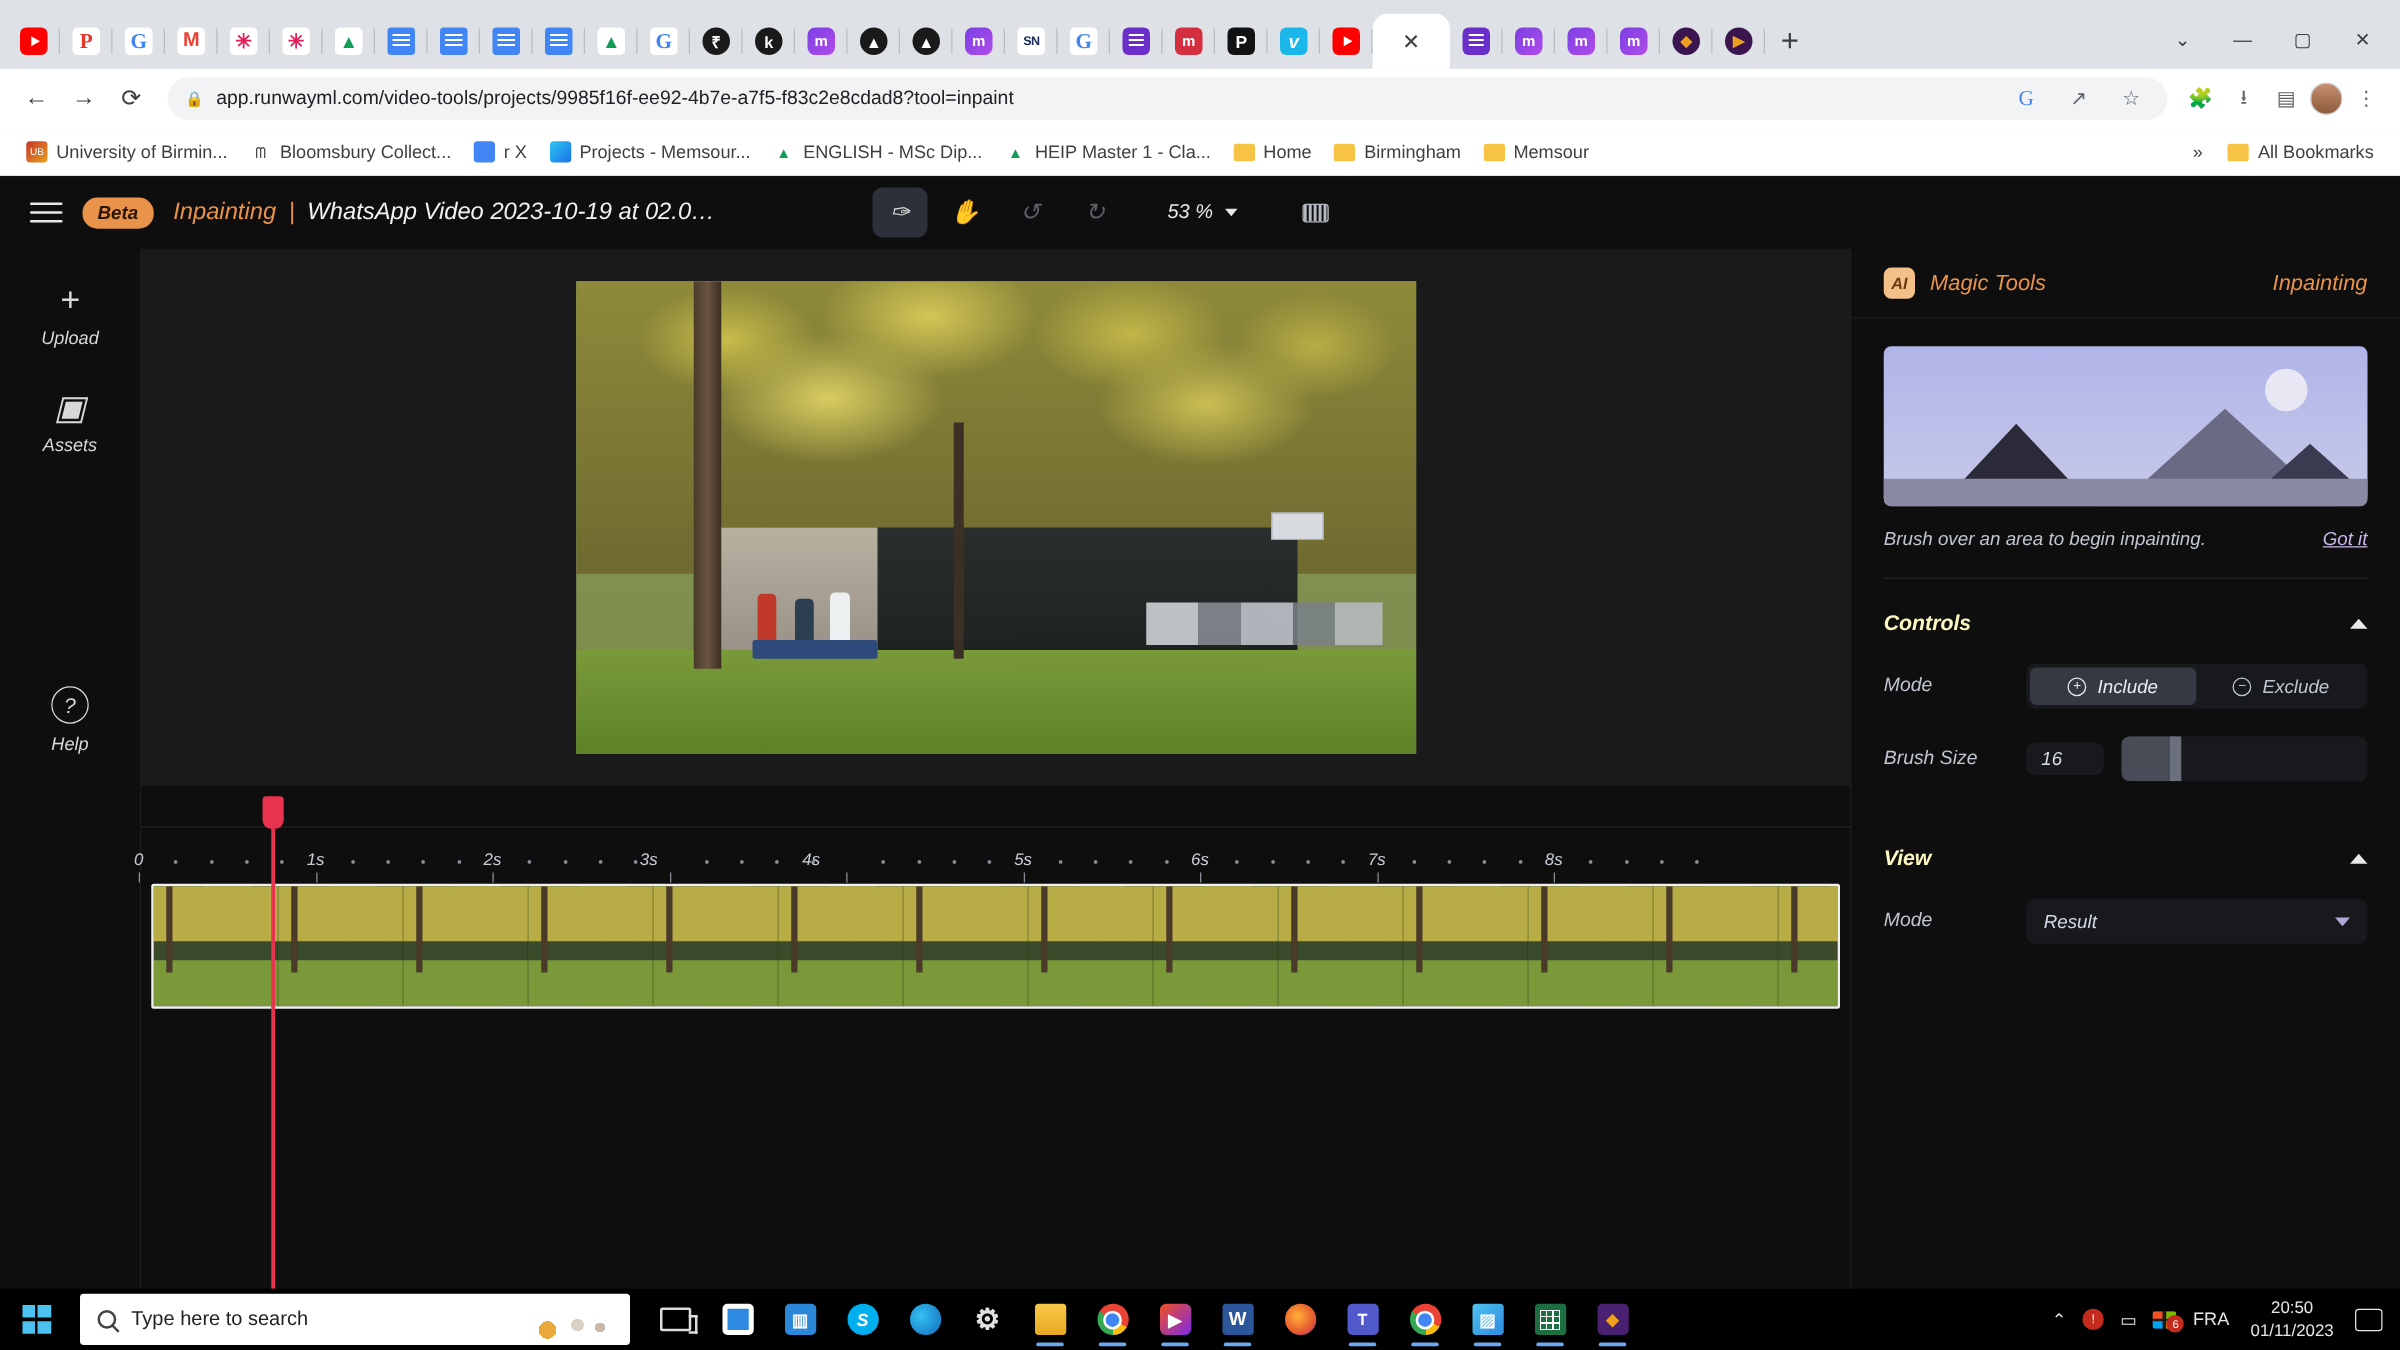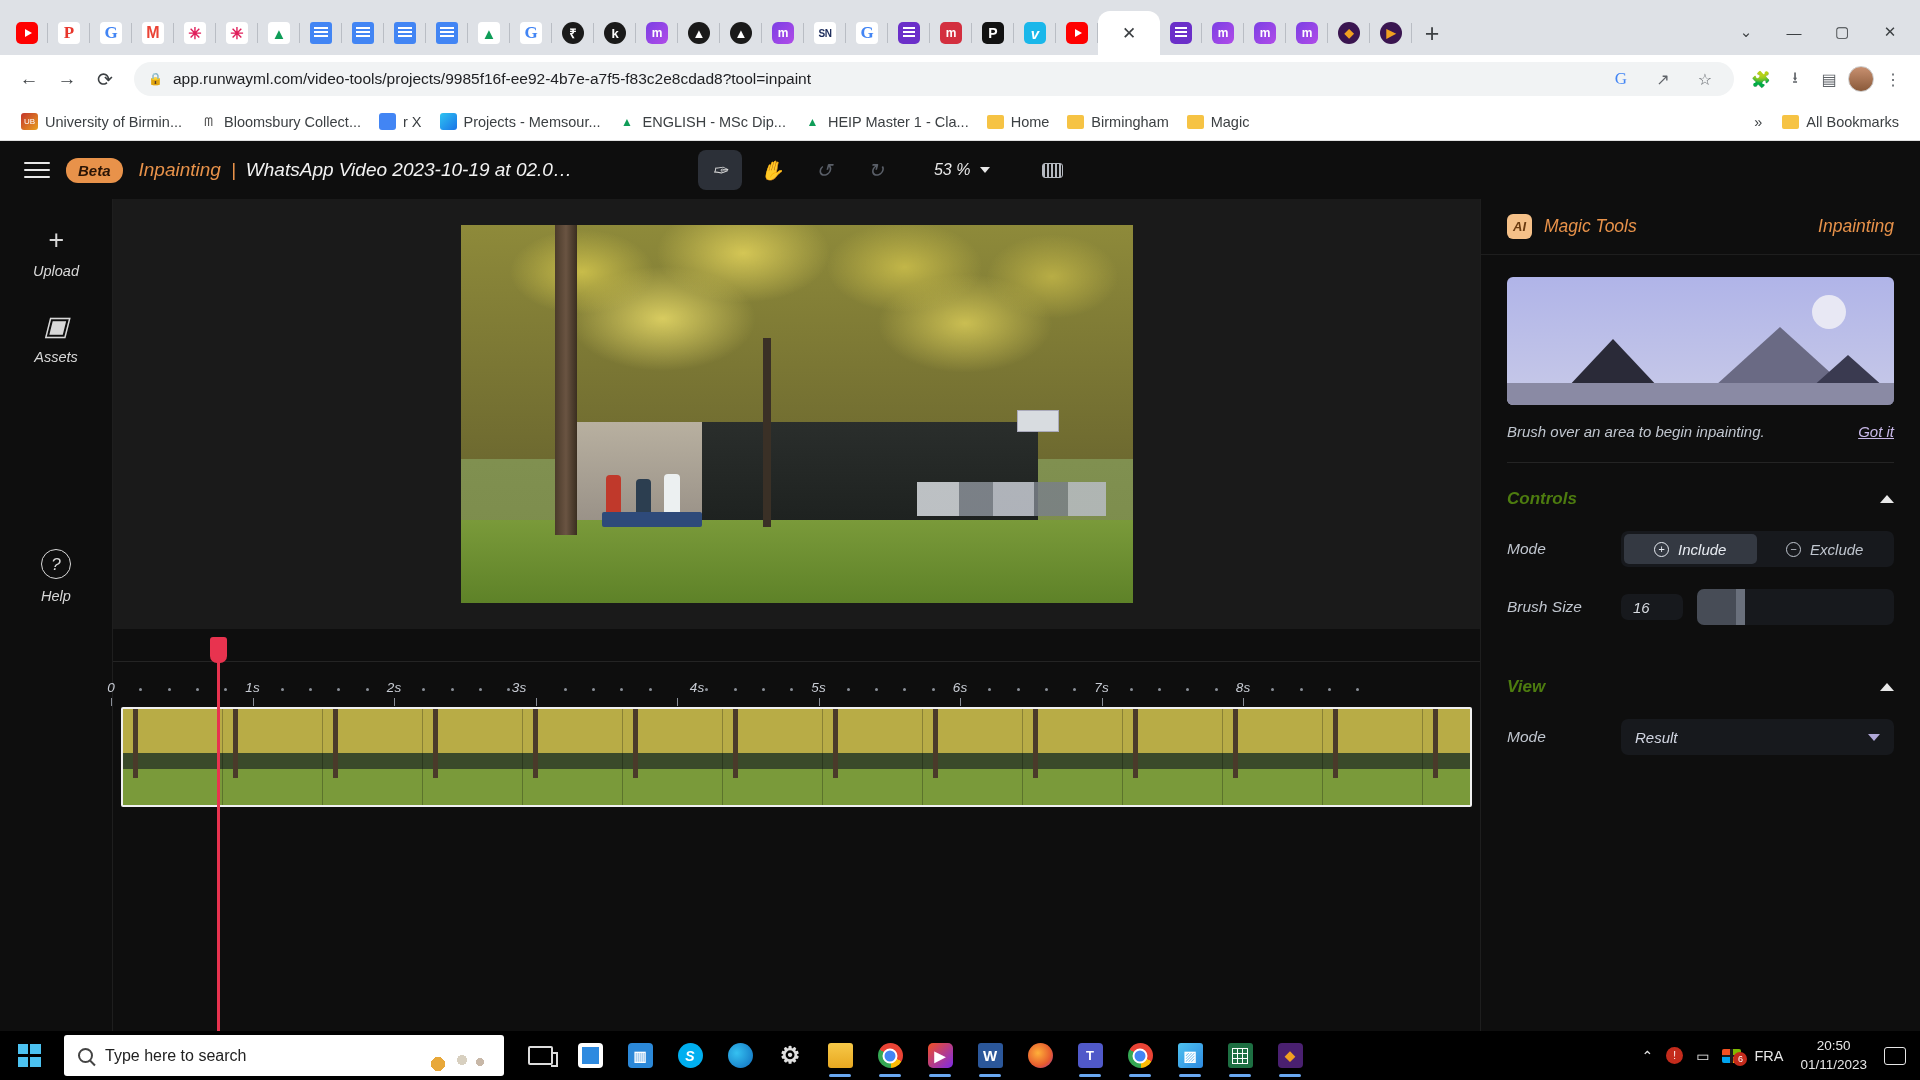--- a/index.html
+++ b/index.html
@@ -357,21 +357,21 @@
   .promo-cap {
     display: flex; align-items: center; padding: 18px 0 0;
     font-size: 15px; color: #c0c6cf;
   }
   .promo-link { margin-left: auto; color: #c8b8e8; text-decoration: underline; font-size: 15px; }
 
   .rp-divider { height: 1px; background: #242424; margin: 22px 26px 0; }
 
   .section-head {
     display: flex; align-items: center; padding: 26px 26px 0;
-    color: #4d7c0f; font-size: 17px; font-weight: bold;
+    color: #fef9c3; font-size: 17px; font-weight: bold;
   }
   .chev-up {
     margin-left: auto; width: 0; height: 0;
     border-left: 7px solid transparent; border-right: 7px solid transparent;
     border-bottom: 8px solid #e8e8e8;
   }
   .ctl-row {
     display: flex; align-items: center; padding: 0 26px; margin-top: 22px; gap: 14px;
   }
   .ctl-lb { width: 100px; flex: none; color: #c0c6cf; font-size: 15.5px; }
@@ -703,21 +703,21 @@
           <div class="bm">
             <span class="bm-folder"></span>
             <span>Home</span>
           </div>
           <div class="bm">
             <span class="bm-folder"></span>
             <span>Birmingham</span>
           </div>
           <div class="bm">
             <span class="bm-folder"></span>
-            <span>Magic</span>
+            <span>Memsour</span>
           </div>
         </div>
       <div class="bm-chev">
         <span class="bm">»</span>
         <span class="bm">
           <span class="bm-folder"></span>
           <span>All Bookmarks</span>
         </span>
       </div>
     </div>
@@ -811,21 +811,21 @@
               <span class="tick" style="left: 309.3px;"></span>
               <span class="tick" style="left: 337.6px;"></span>
               <span class="tick" style="left: 365.9px;"></span>
               <span class="tick" style="left: 394.2px;"></span>
               <span class="tick-lb" style="left: 406px;">3s</span>
               <span class="tick-bar" style="left: 422.5px;"></span>
               <span class="tick" style="left: 450.8px;"></span>
               <span class="tick" style="left: 479.1px;"></span>
               <span class="tick" style="left: 507.4px;"></span>
               <span class="tick" style="left: 535.7px;"></span>
-              <span class="tick-lb" style="left: 584px;">4s</span>
+              <span class="tick-lb" style="left: 536px;">4s</span>
               <span class="tick-bar" style="left: 564px;"></span>
               <span class="tick" style="left: 592.3px;"></span>
               <span class="tick" style="left: 620.6px;"></span>
               <span class="tick" style="left: 648.9px;"></span>
               <span class="tick" style="left: 677.2px;"></span>
               <span class="tick-lb" style="left: 705.5px;">5s</span>
               <span class="tick-bar" style="left: 705.5px;"></span>
               <span class="tick" style="left: 733.8px;"></span>
               <span class="tick" style="left: 762.1px;"></span>
               <span class="tick" style="left: 790.4px;"></span>

